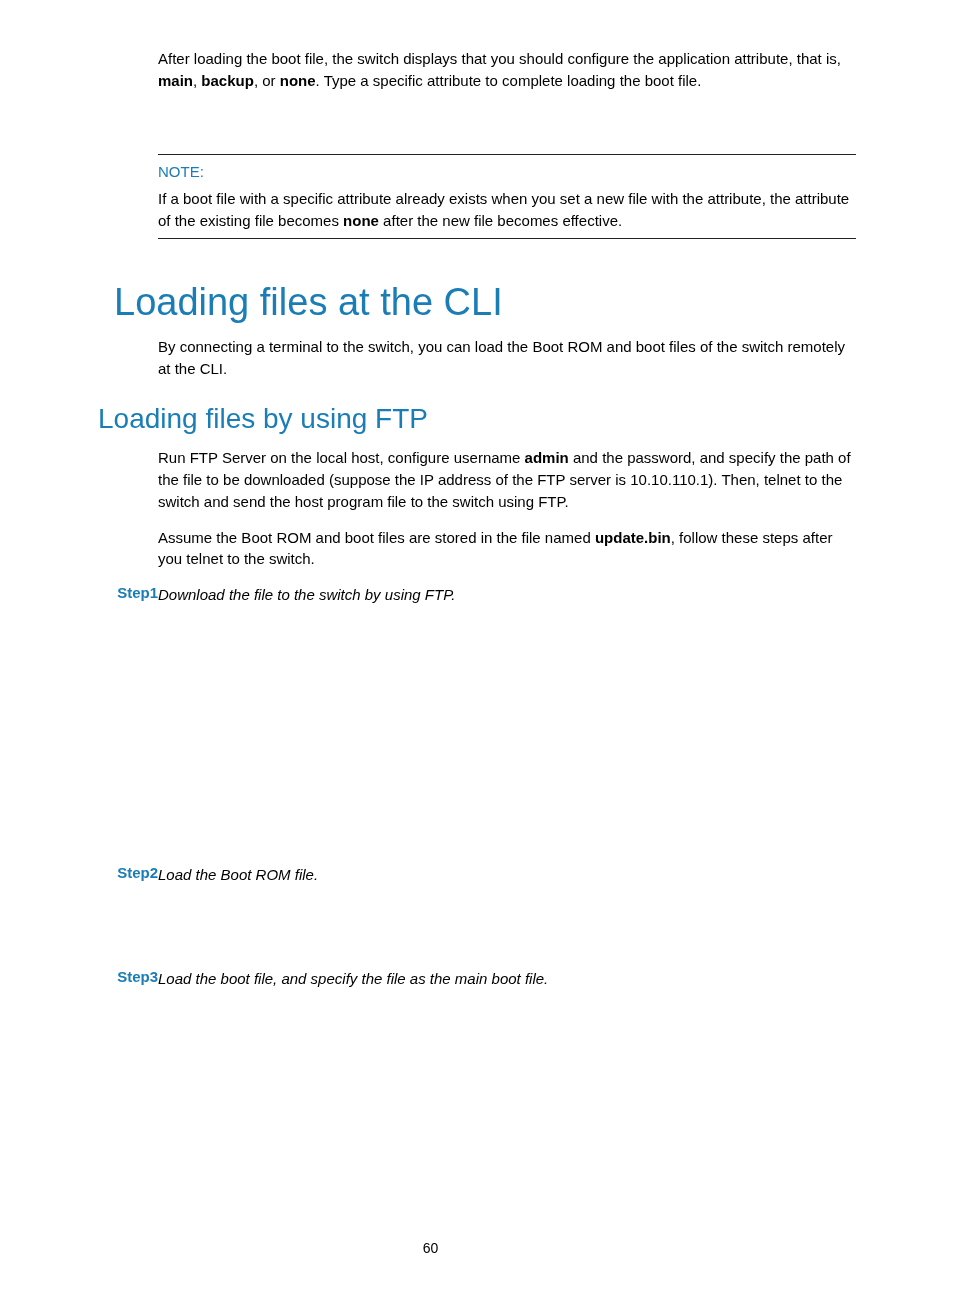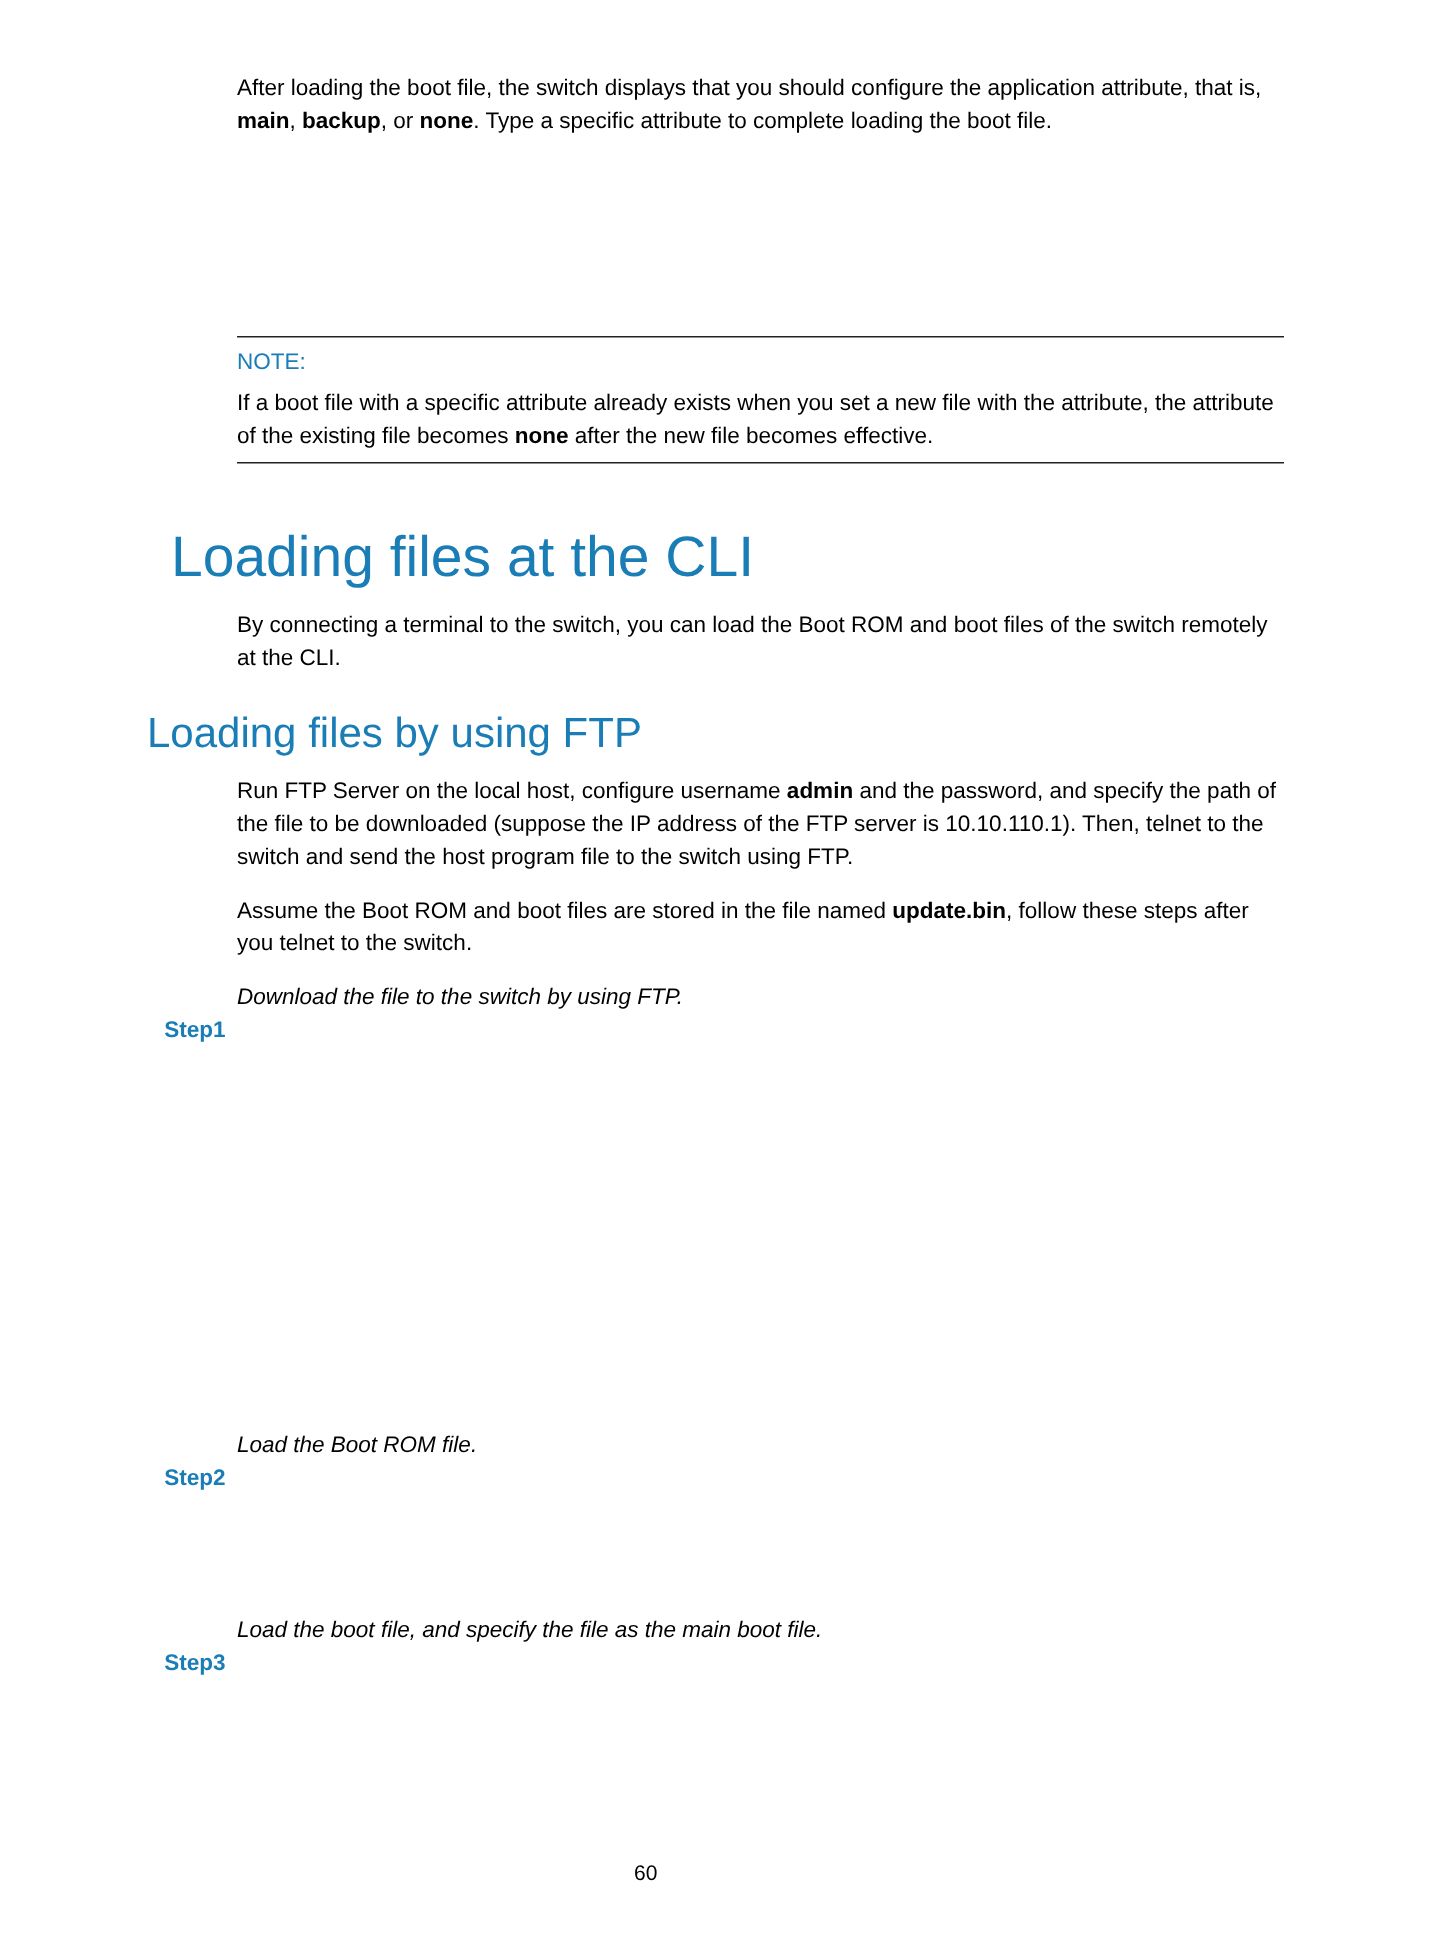--- a/index.html
+++ b/index.html
@@ -23,21 +23,21 @@
   p {
     font-size: 15px;
     line-height: 1.45;
     margin: 0 0 14px 0;
   }
   .note-box {
     border-top: 1.5px solid #222;
     border-bottom: 1.5px solid #222;
     display: inline-block;
     margin-left: 60px;
-    margin-top: 118px;
+    margin-top: 48px;
     margin-bottom: 20px;
     padding: 6px 0 6px 0;
     width: 698px;
   }
   .note-label {
     color: #1a7db6;
     font-size: 15px;
     margin: 0 0 6px 0;
   }
   .note-text {
@@ -62,24 +62,23 @@
   .step-row {
     display: flex;
     margin: 8px 0 0 0;
     font-size: 15px;
   }
   .step-label {
     color: #1a7db6;
     font-weight: bold;
     width: 56px;
     flex-shrink: 0;
-    text-align: center;
+    text-align: right;
     padding-left: 0;
     margin-left: 4px;
-    margin-top: 24px;
   }
   .step-text {
     flex: 1;
     line-height: 1.45;
     font-style: italic;
   }
   .gap-large { height: 250px; }
   .gap-med { height: 74px; }
   .page-num {
     position: absolute;

